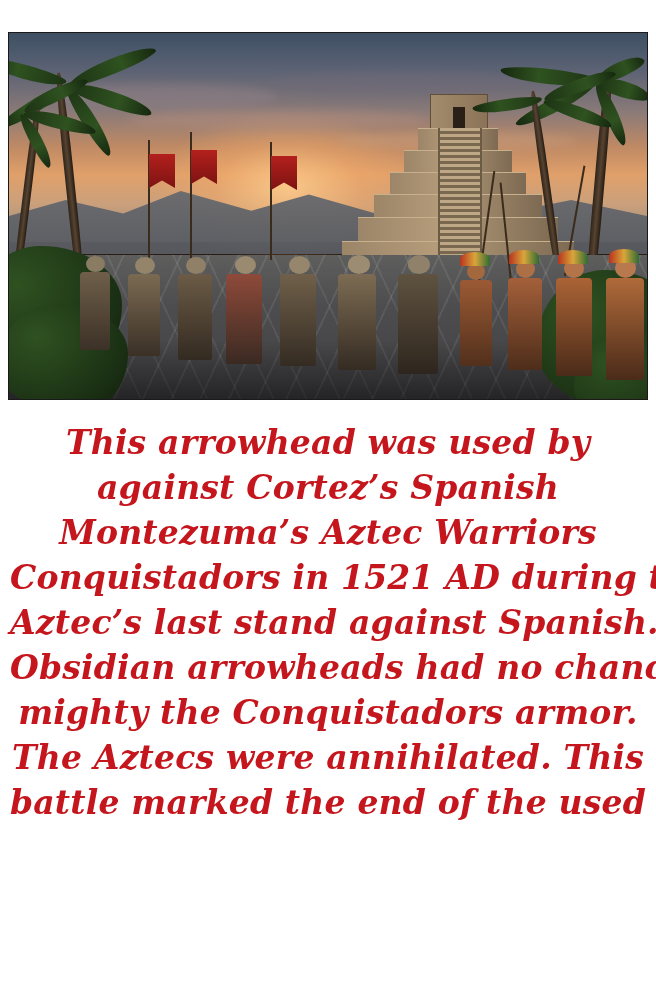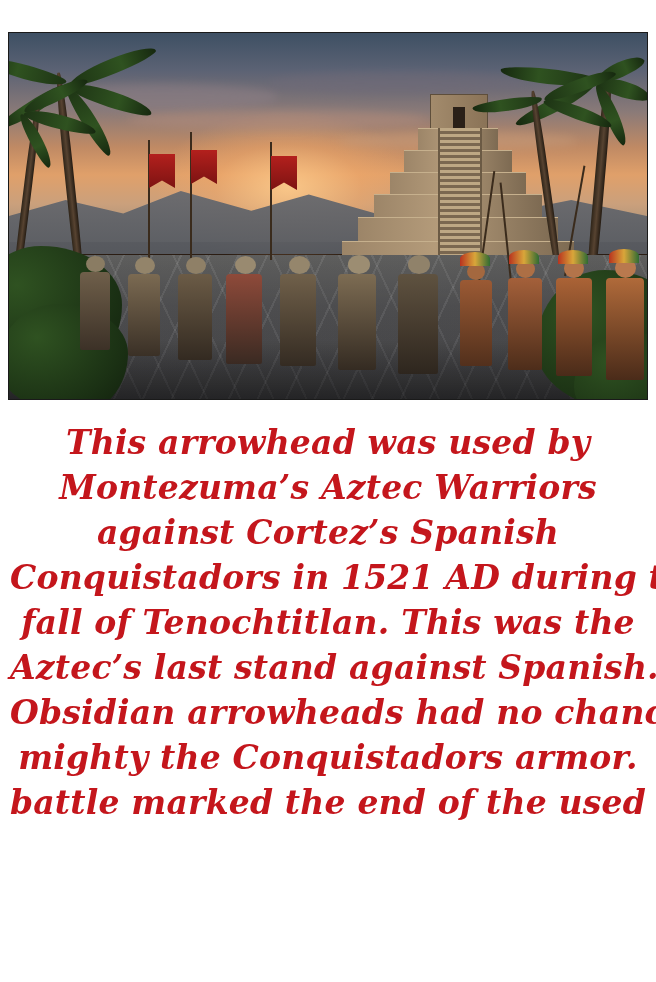--- a/index.html
+++ b/index.html
@@ -357,23 +357,23 @@
         <div class="head" style="left:9px; bottom:102px; width:21px; height:20px; background:#b9794e;"></div>
         <div class="plume" style="left:3px; bottom:117px;"></div>
       </div>
 
       <div class="img-border"></div>
     </div>
   </div>
 
   <div class="caption">
     <span class="caption-line">This arrowhead was used by</span>
+    <span class="caption-line">against Cortez’s Spanish</span>
     <span class="caption-line">Montezuma’s Aztec Warriors</span>
-    <span class="caption-line">against Cortez’s Spanish</span>
     <span class="caption-line">Conquistadors in 1521 AD during the</span>
-    <span class="caption-line">fall of Tenochtitlan. This was the</span>
     <span class="caption-line">Aztec’s last stand against Spanish.</span>
     <span class="caption-line">Obsidian arrowheads had no chance</span>
     <span class="caption-line">mighty the Conquistadors armor.</span>
+    <span class="caption-line">The Aztecs were annihilated. This</span>
     <span class="caption-line">battle marked the end of the used</span>
   </div>
 
 </div>
 
 </body></html>

